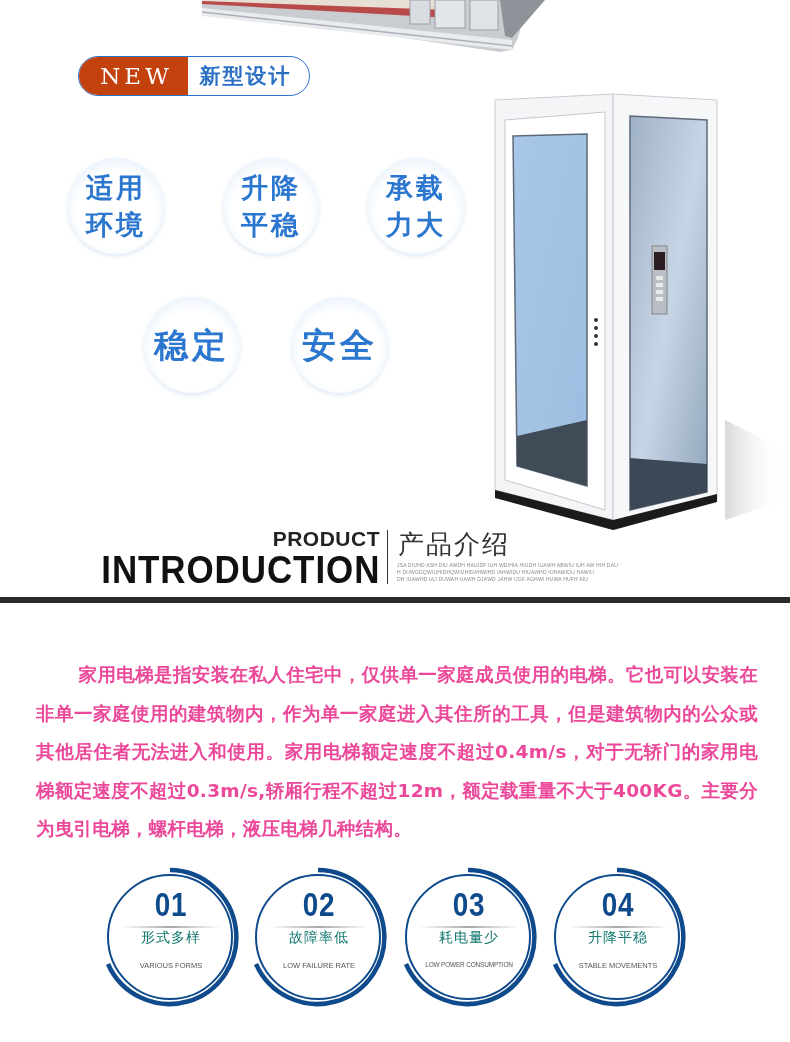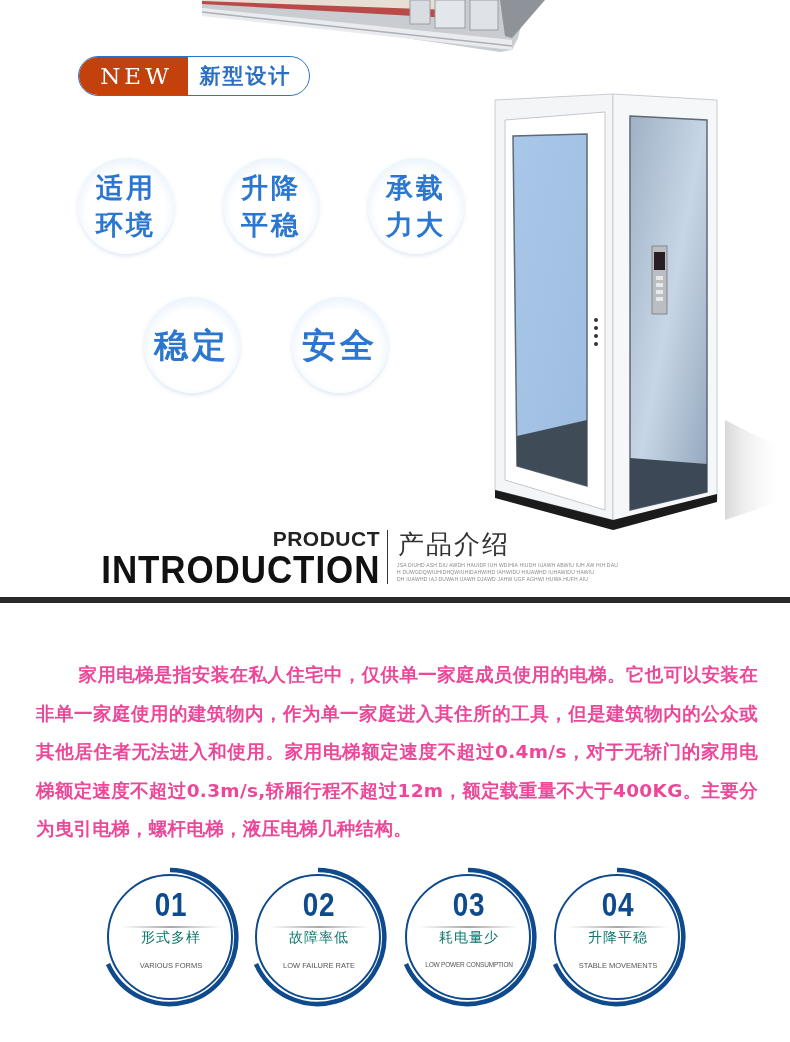--- a/index.html
+++ b/index.html
@@ -69,21 +69,21 @@
     <polygon points="2,8 312,40 312,50 2,16" fill="#e9ebee"></polygon>
     <line x1="2" y1="12" x2="312" y2="46" stroke="#aab0b6" stroke-width="1.5"></line>
   </svg>
 </div>
 
 <div class="new-badge">
   <div class="new-left">NEW</div>
   <div class="new-right">新型设计</div>
 </div>
 
-<div class="bubble" style="left:78px; top:158px;align-items:center;">
+<div class="bubble" style="left:68px; top:158px;align-items:center;">
   <span>适用</span>
   <span>环境</span>
 </div>
 <div class="bubble" style="left:223px; top:158px;">
   <span>升降</span>
   <span>平稳</span>
 </div>
 <div class="bubble" style="left:368px; top:158px;">
   <span>承载</span>
   <span>力大</span>

